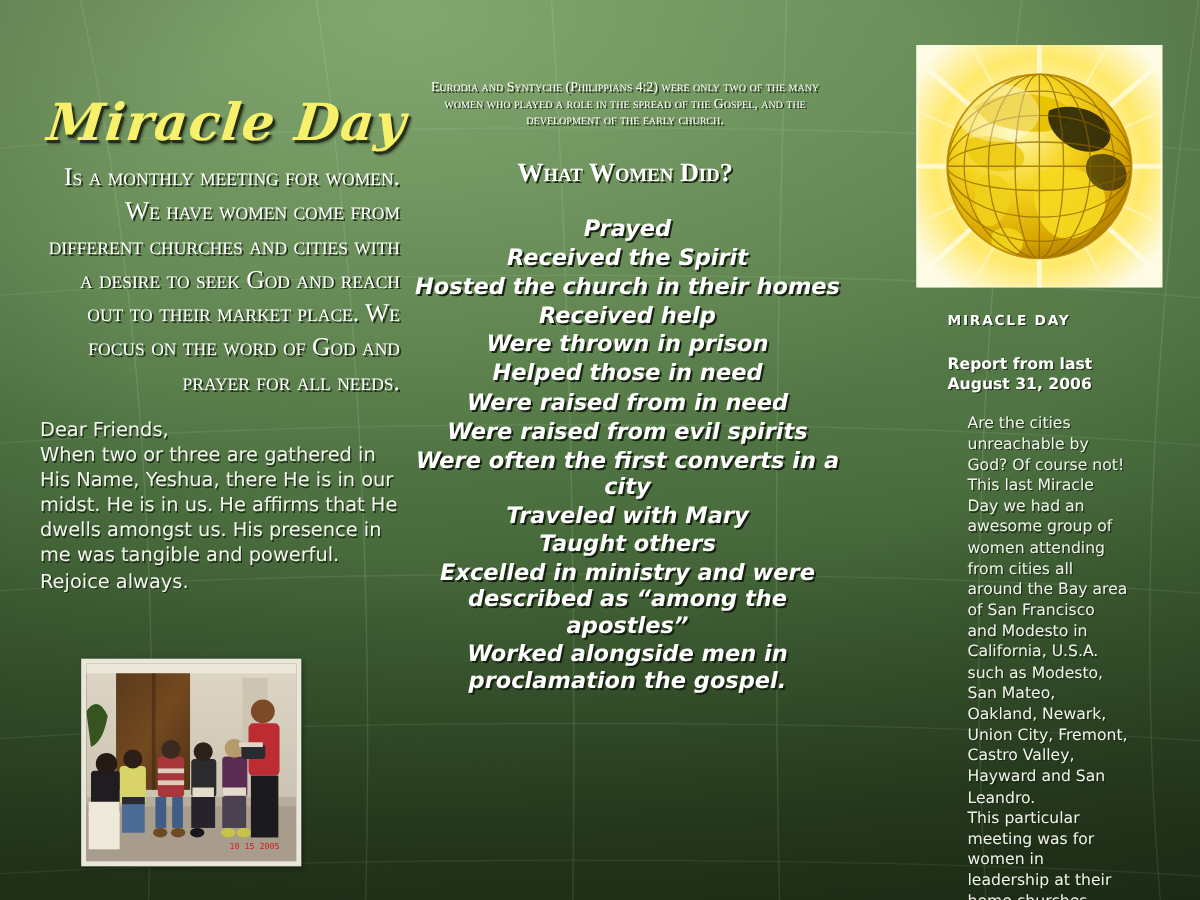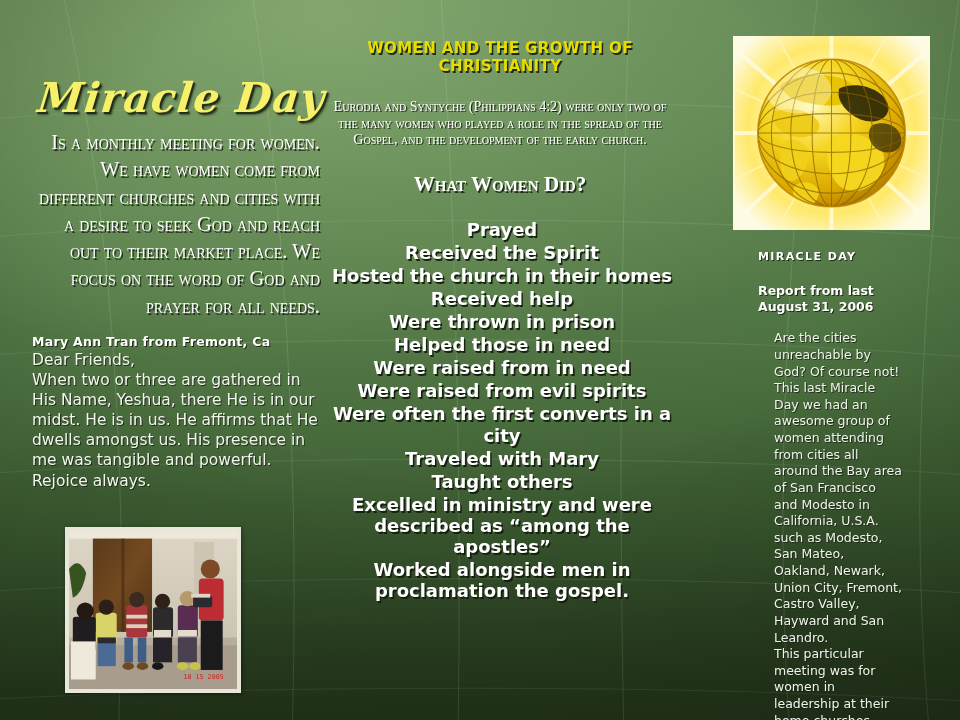--- a/index.html
+++ b/index.html
@@ -111,39 +111,40 @@
     letter-spacing: 0.4px;
     color: #e6dc00;
     text-transform: uppercase;
     text-shadow: 1.5px 1.5px 0 rgba(25,35,18,0.95);
     line-height: 1.18;
     margin: 0 6px;
   }
   #center-verse {
     font-family: "Liberation Serif", serif;
     font-variant: small-caps;
-    font-size: 14px;
+    font-size: 11px;
     line-height: 1.16;
     color: #ffffff;
     text-shadow: 1.4px 1.4px 0 rgba(25,35,18,0.92);
     margin: 24px 8px 0 8px;
   }
   #center-question {
     font-family: "Liberation Serif", serif;
     font-variant: small-caps;
     font-weight: bold;
     font-size: 21px;
     color: #ffffff;
     text-shadow: 1.5px 1.5px 0 rgba(25,35,18,0.92);
     margin: 24px 0 0 0;
   }
   #deeds-list {
     list-style: none;
     margin: 22px 0 0 4px;
     padding: 0;
+    font-style: italic;
   }
   #deeds-list li {
     font-family: "DejaVu Sans", sans-serif;
     font-weight: bold;
     font-size: 18px;
     line-height: 1.17;
     color: #ffffff;
     text-shadow: 1.6px 1.6px 0 rgba(20,30,14,0.95);
     margin: 0 0 2px 0;
   }
@@ -216,21 +217,20 @@
       <path d="M -20 474 C 260 454, 700 454, 980 476"></path>
       <path d="M -20 592 C 260 574, 700 574, 980 594"></path>
       <path d="M -20 700 C 260 684, 700 684, 980 702"></path>
     </g>
   </svg>
   <div class="vignette"></div>
 
   <div id="left-col">
     <h1 id="brand-title">Miracle Day</h1>
     <p id="intro-paragraph">Is a monthly meeting for women. We have women come from different churches and cities with a desire to seek God and reach out to their market place. We focus on the word of God and prayer for all needs.</p>
-    <p id="signature-line">Mary Ann Tran from Fremont, Ca</p>
     <p id="letter-body">Dear Friends,
 When two or three are gathered in His Name, Yeshua, there He is in our midst. He is in us. He affirms that He dwells amongst us. His presence in me was tangible and powerful.
 Rejoice always.</p>
   </div>
 
   <div id="meeting-photo">
     <svg viewBox="0 0 176 166" preserveAspectRatio="none">
       <defs>
         <linearGradient id="wallg" x1="0" y1="0" x2="0" y2="1">
           <stop offset="0" stop-color="#ddd6c6"></stop>
@@ -294,21 +294,20 @@
         <rect x="136" y="50" width="26" height="44" rx="4" fill="#bd2c32"></rect>
         <rect x="138" y="94" width="23" height="52" fill="#1b1a1d"></rect>
         <rect x="130" y="68" width="20" height="12" rx="2" fill="#2a2a30"></rect>
         <rect x="128" y="66" width="20" height="4" fill="#ded7c6"></rect>
       </g>
       <text x="120" y="156" font-family="DejaVu Sans Mono, monospace" font-size="7" fill="#d02020">10 15 2005</text>
     </svg>
   </div>
 
   <div id="center-col">
-    <h2 id="center-title">Women and the growth of Christianity</h2>
     <p id="center-verse">Eurodia and Syntyche (Philippians 4:2) were only two of the many women who played a role in the spread of the Gospel, and the development of the early church.</p>
     <h3 id="center-question">What Women Did?</h3>
     <ul id="deeds-list">
         <li>Prayed</li>
         <li>Received the Spirit</li>
         <li>Hosted the church in their homes</li>
         <li>Received help</li>
         <li>Were thrown in prison</li>
         <li>Helped those in need</li>
         <li>Were raised from in need</li>

